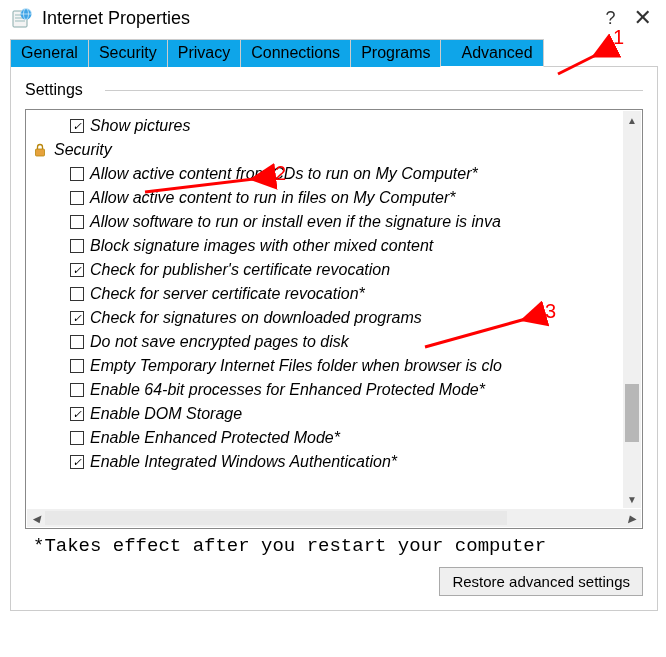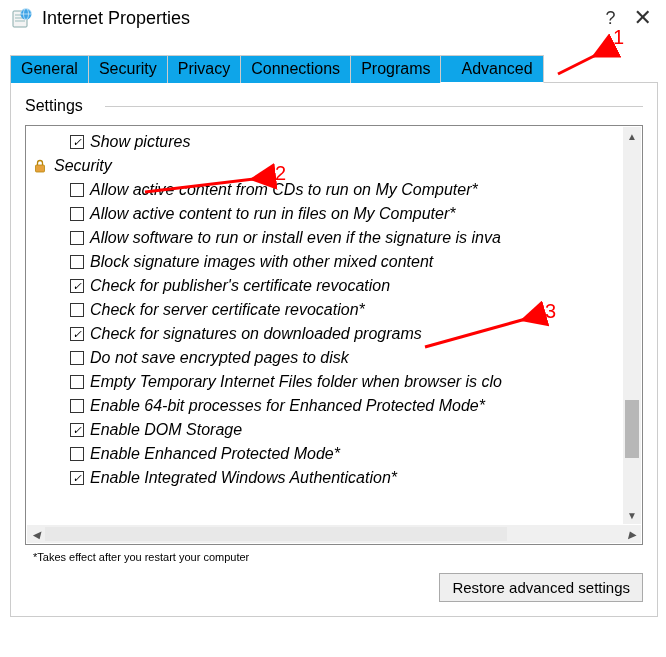--- a/index.html
+++ b/index.html
@@ -9,21 +9,21 @@
     font-size: 15px;
     background: #fff;
     width: 666px;
     height: 657px;
     position: relative;
     overflow: hidden;
   }
   .titlebar {
     display: flex;
     align-items: center;
-    padding: 6px 10px 24px 10px;
+    padding: 6px 10px 8px 10px;
     gap: 8px;
   }
   .title-icon {
     width: 24px; height: 24px;
     display:flex; align-items:center; justify-content:center;
   }
   .title-text {
     font-size: 18px;
     flex: 1;
   }
@@ -106,21 +106,21 @@
   .v-thumb { position:absolute; left:2px; right:2px; top:255px; height:58px; background:#b7b7b7; }
   .hscroll {
     position:absolute; left:1px; right:1px; bottom:1px; height:18px;
     background:#f0f0f0;
     display:flex; align-items:center;
   }
   .h-arrow { width:18px; display:flex; align-items:center; justify-content:center; font-size:10px; color:#555; cursor:pointer; }
   .h-track { flex:1; height:100%; position:relative; }
   .h-thumb { position:absolute; top:2px; bottom:2px; left:0; width:80%; background:#e8e8e8; }
   .footnote {
-    font-size:11px; padding:6px 0 10px 8px;
+    font-size:19px; padding:6px 0 10px 8px;font-family:Liberation Mono, monospace;
   }
   .restore-row { display:flex; justify-content:flex-end; }
   .restore-btn {
     border:1px solid #aaa;
     background:#efefef;
     padding:5px 12px;
     font-size:15px;
     cursor:pointer;
   }
   

